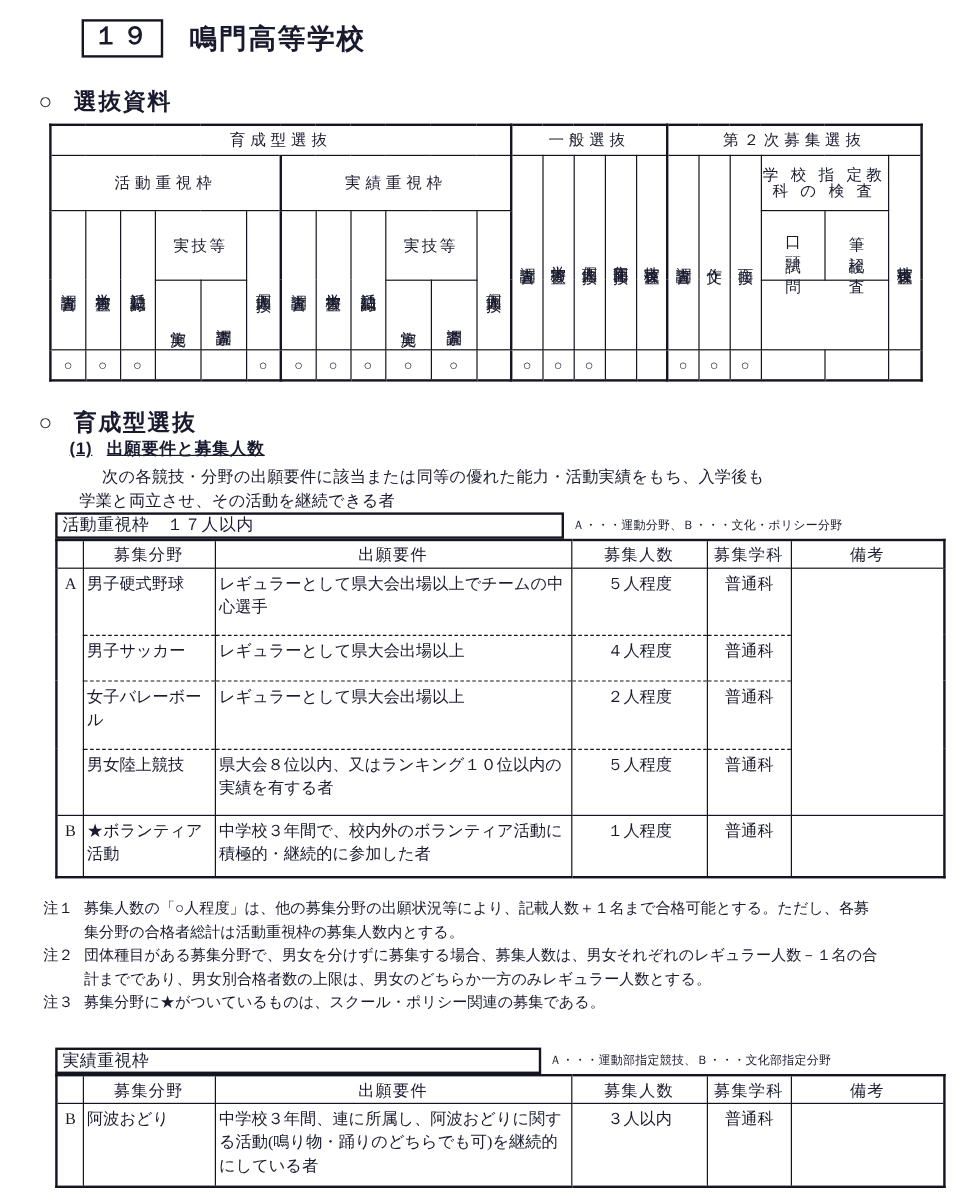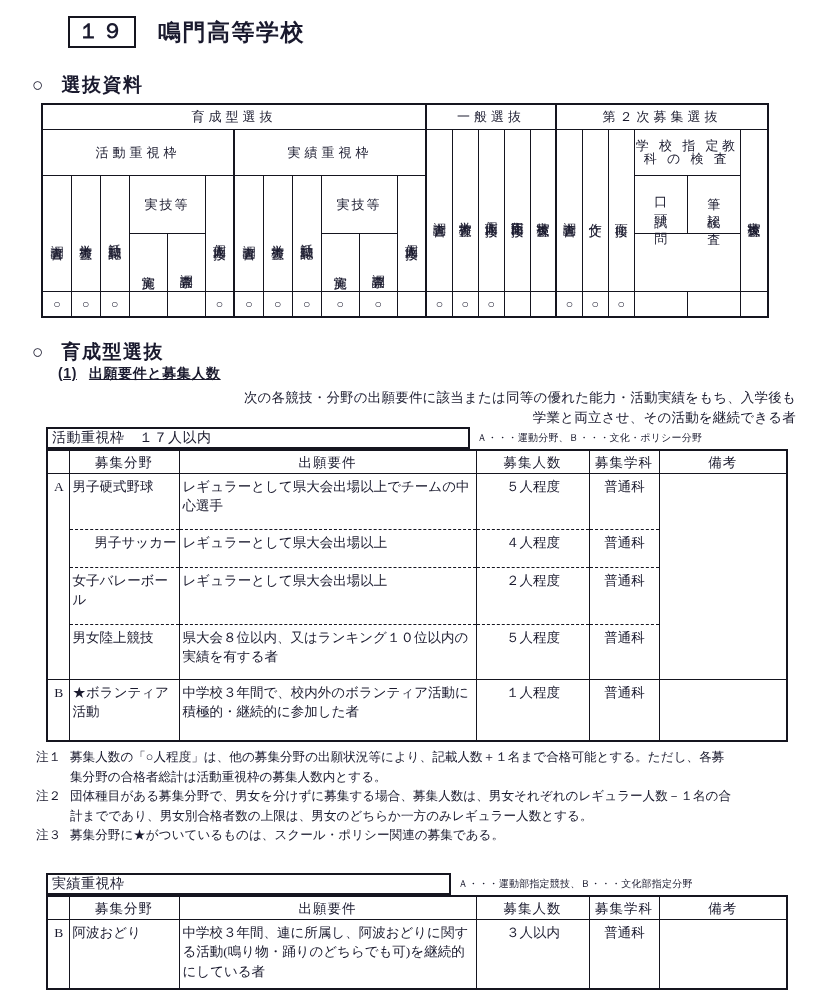--- a/index.html
+++ b/index.html
@@ -140,21 +140,20 @@
   }
   .mark-row td { height: 26px; font-size: 13px; }
   .mark { font-size: 12px; }
 
   
   .para {
     position: absolute;
     font-size: 13.5px;
     line-height: 1.5;
     letter-spacing: 0.2px;
-    text-align: right;
   }
 
   
   .legend-row {
     position: absolute;
     display: flex;
     align-items: stretch;
     width: 740px;
   }
   .legend-box {
@@ -381,21 +380,21 @@
   <tr>
     <td class="c ob-l solid-b" rowspan="4">A</td>
     <td class="dash-b" style="height:56px;">男子硬式野球</td>
     <td class="dash-b">レギュラーとして県大会出場以上でチームの中心選手</td>
     <td class="c dash-b">５人程度</td>
     <td class="c dash-b">普通科</td>
     <td class="ob-r solid-b" rowspan="4"></td>
   </tr>
 
   <tr>
-    <td class="dash-t dash-b" style="height:38px;text-align:right;">男子サッカー</td>
+    <td class="dash-t dash-b" style="height:38px;">男子サッカー</td>
     <td class="dash-t dash-b">レギュラーとして県大会出場以上</td>
     <td class="c dash-t dash-b">４人程度</td>
     <td class="c dash-t dash-b">普通科</td>
   </tr>
 
   <tr>
     <td class="dash-t dash-b" style="height:57px;">女子バレーボール</td>
     <td class="dash-t dash-b">レギュラーとして県大会出場以上</td>
     <td class="c dash-t dash-b">２人程度</td>
     <td class="c dash-t dash-b">普通科</td>
@@ -403,21 +402,21 @@
 
   <tr>
     <td class="dash-t solid-b" style="height:55px;">男女陸上競技</td>
     <td class="dash-t solid-b">県大会８位以内、又はランキング１０位以内の実績を有する者</td>
     <td class="c dash-t solid-b">５人程度</td>
     <td class="c dash-t solid-b">普通科</td>
   </tr>
 
   <tr>
     <td class="c ob-l ob-b">B</td>
-    <td class="ob-b" style="height:62px;margin-left:11px;">★ボランティア活動</td>
+    <td class="ob-b" style="height:52px;margin-left:11px;">★ボランティア活動</td>
     <td class="ob-b">中学校３年間で、校内外のボランティア活動に積極的・継続的に参加した者</td>
     <td class="c ob-b">１人程度</td>
     <td class="c ob-b">普通科</td>
     <td class="ob-r ob-b"></td>
   </tr>
 </tbody>
   </table>
 
 <div class="notes">
   <div class="note-line">

